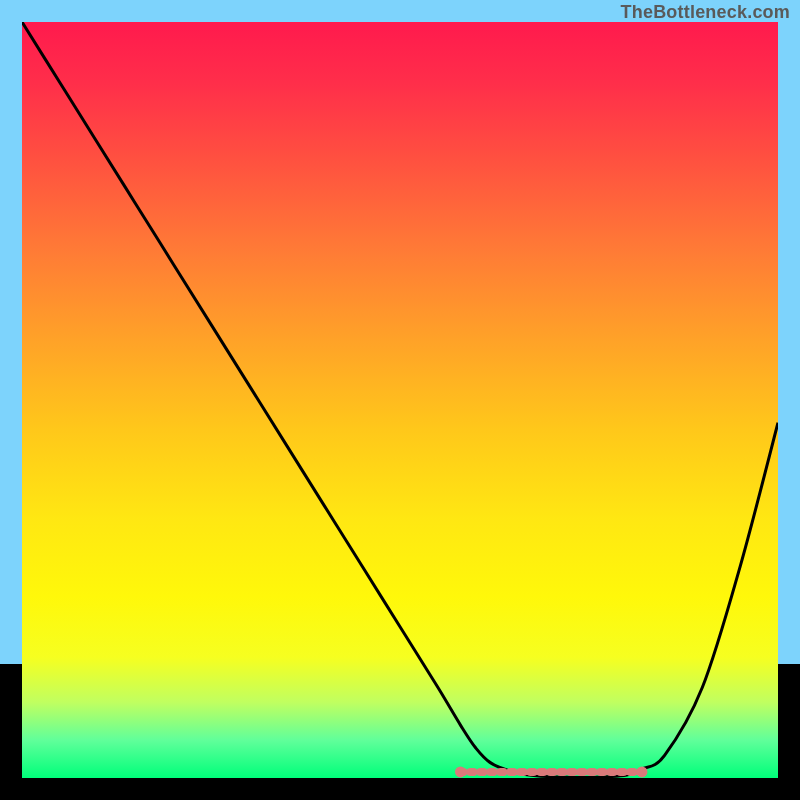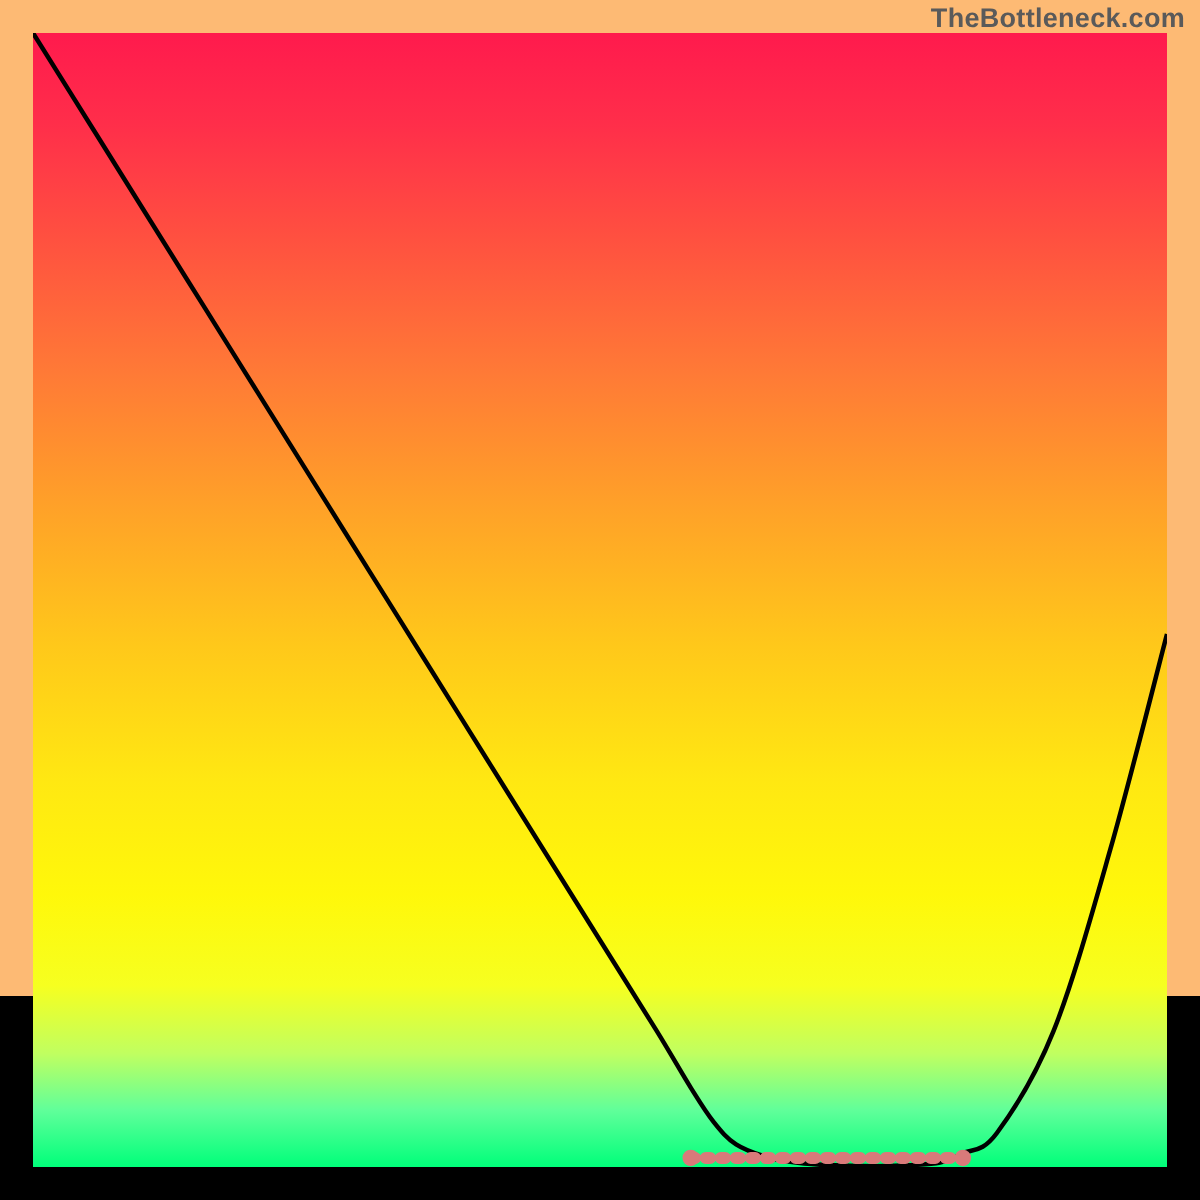--- a/index.html
+++ b/index.html
@@ -1,21 +1,21 @@
 <!DOCTYPE html>
 <html><head>
 <meta charset="utf-8">
 <style>
   * { margin: 0; padding: 0; box-sizing: border-box; }
   html, body { width: 800px; height: 800px; overflow: hidden; background: #000; }
   .chart-container {
     position: relative;
     width: 800px;
     height: 664px;
-    background: #fdba74;
+    background: #7dd3fc;
   }
   .plot-area {
     position: absolute;
     left: 22px;
     top: 22px;
     width: 756px;
     height: 756px;
     background: linear-gradient(to bottom,
       #ff1a4d 0%,
       #ff2e4a 8%,

